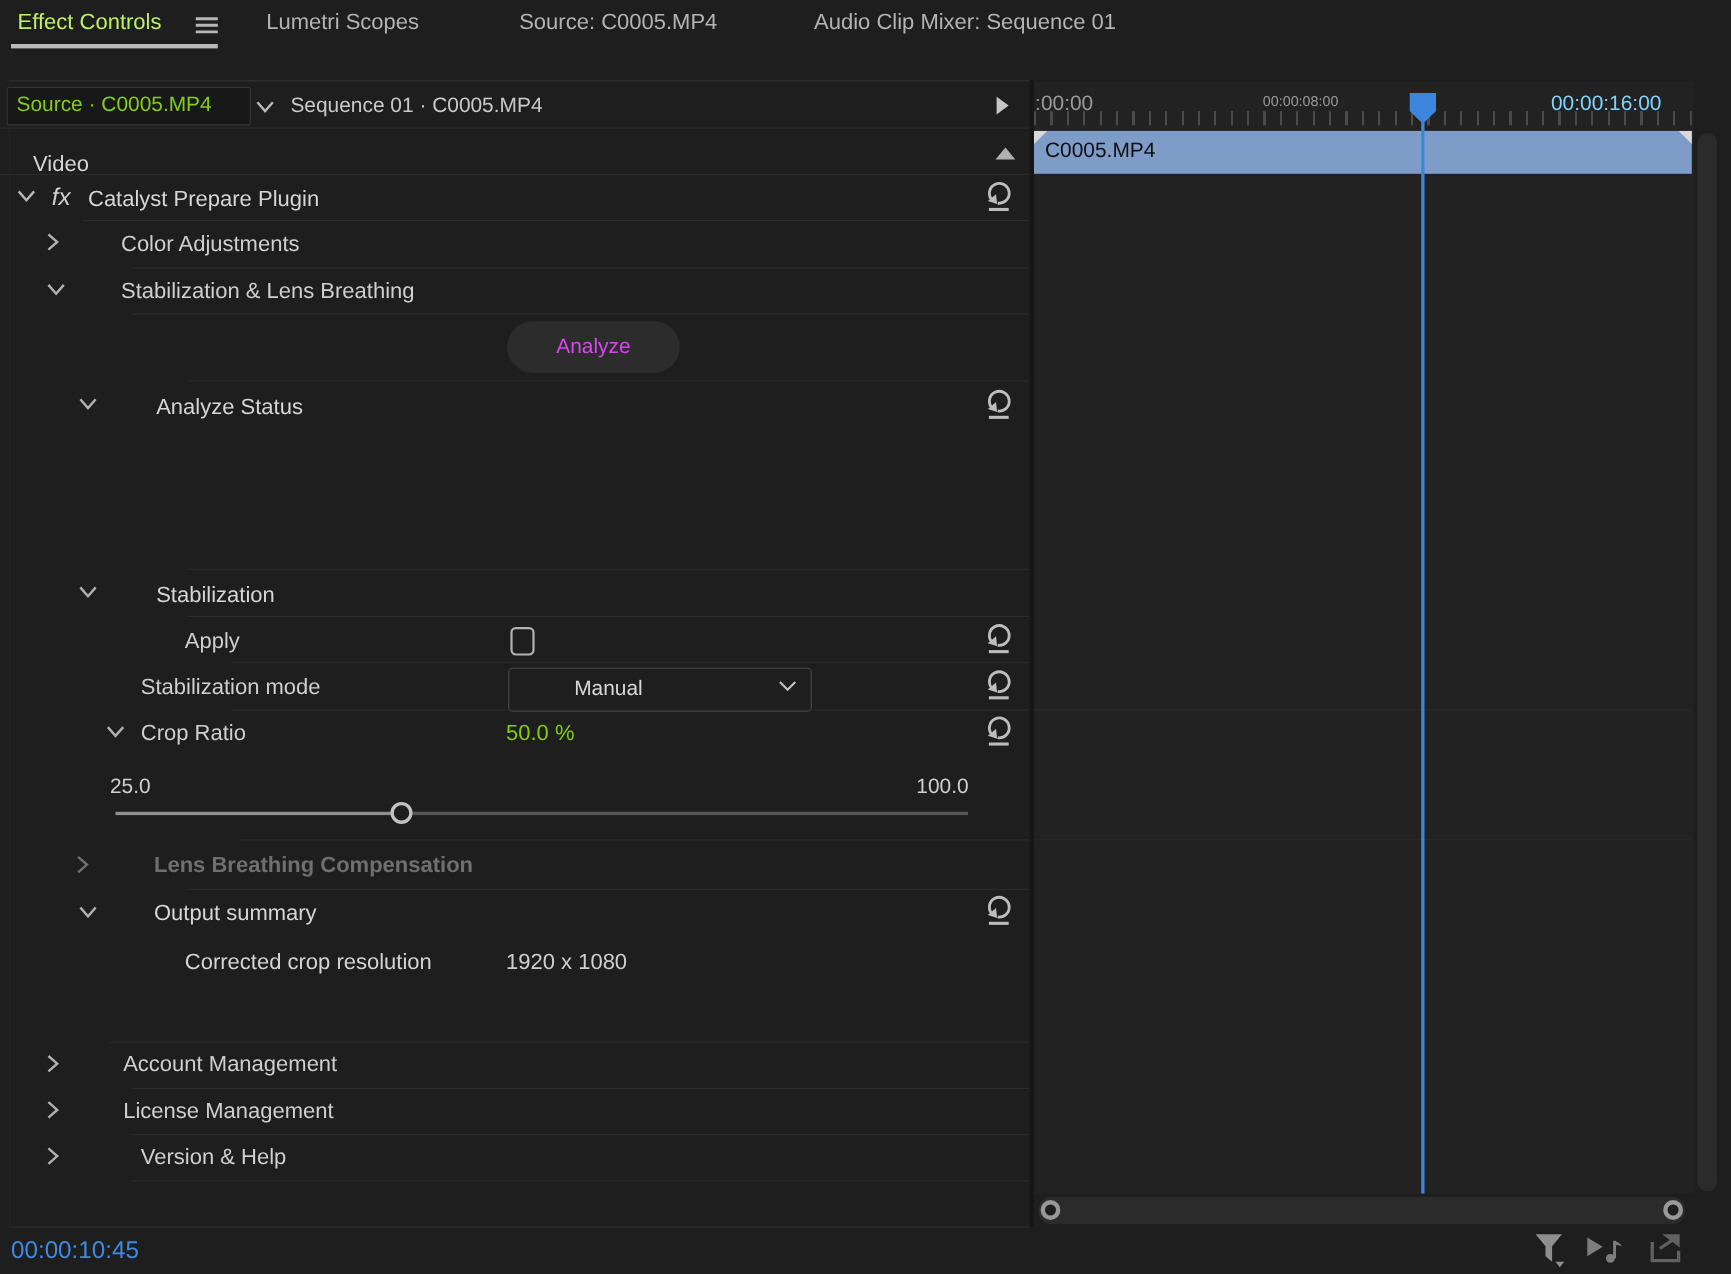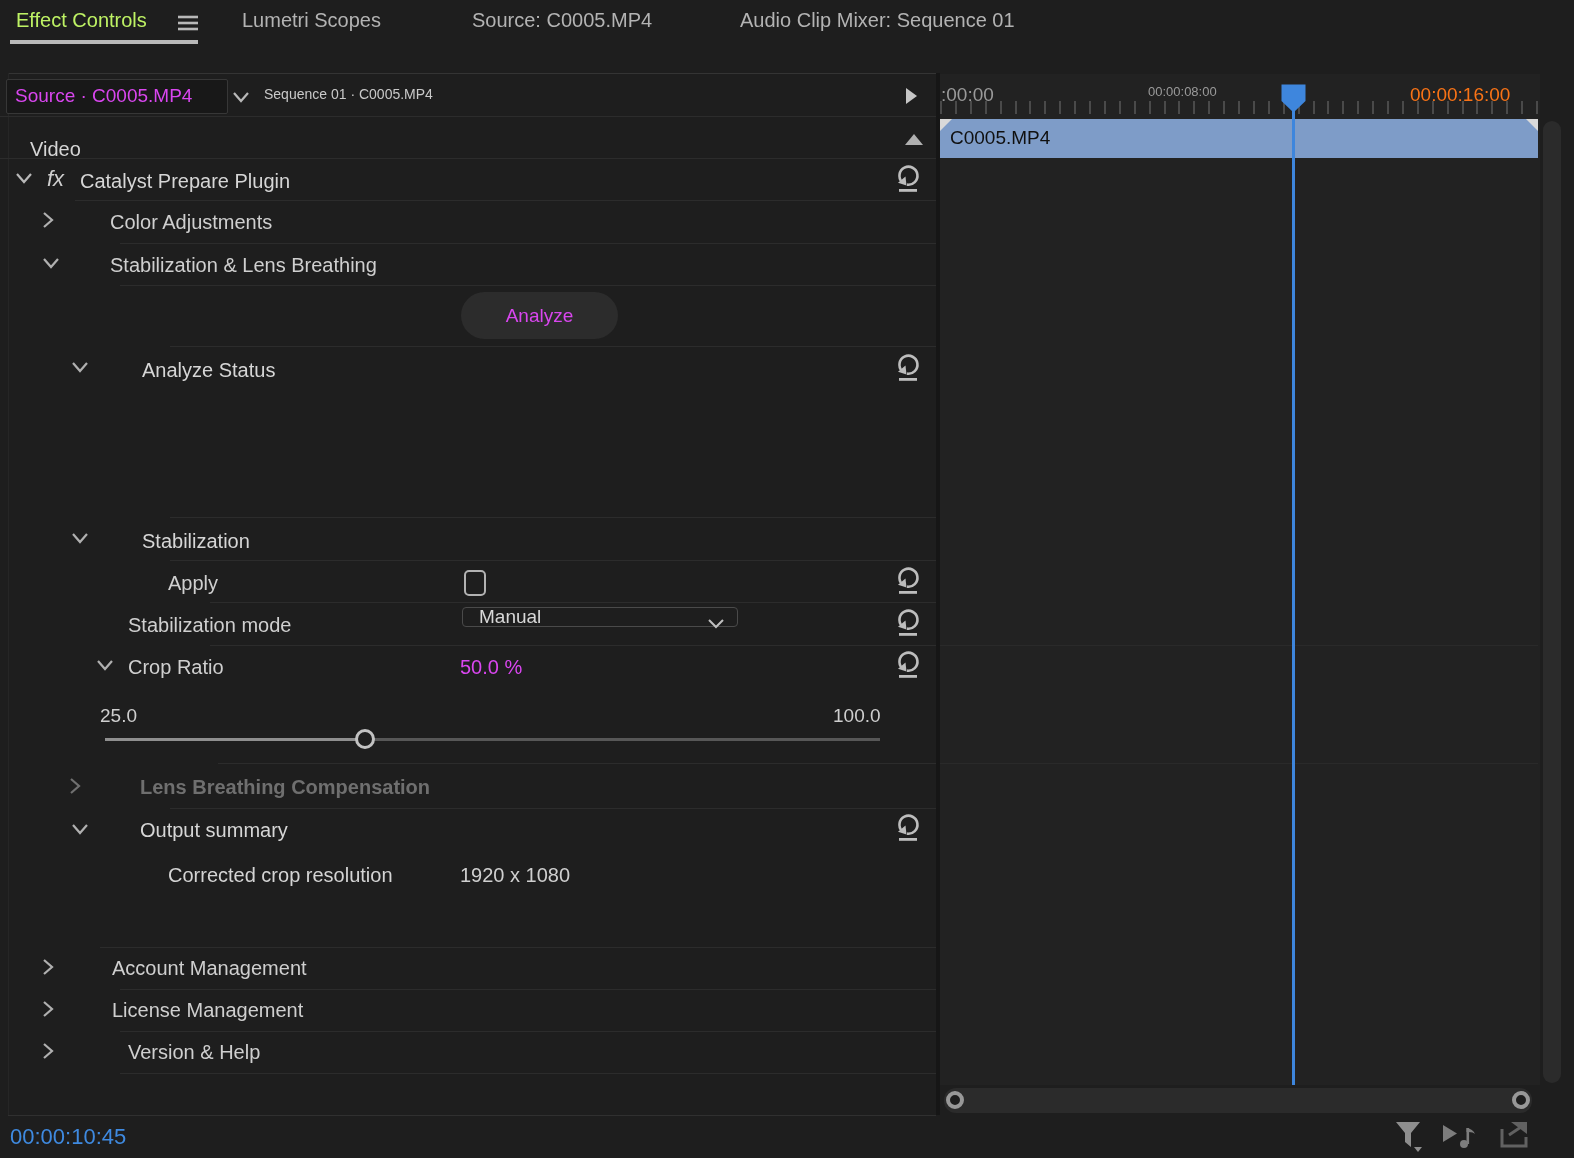--- a/index.html
+++ b/index.html
@@ -2,21 +2,21 @@
 <html><head>
 <meta charset="utf-8">
 <style>
   * { margin:0; padding:0; box-sizing:border-box; }
   html,body { width:1574px; height:1158px; background:#1e1e1e; overflow:hidden;
               font-family:"Liberation Sans", sans-serif; }
   .abs { position:absolute; }
   .lbl { position:absolute; font-size:20px; color:#cfcfcf; white-space:nowrap; }
   .dim { color:#6f6f6f; }
   .bright { color:#d6d6d6; }
-  .blue { color:#d946ef; }
+  .blue { color:#84cc16; }
   .divider { position:absolute; height:1px; background:#2c2c2c; }
   .vline { position:absolute; width:1px; background:#2c2c2c; }
   .chev { position:absolute; }
   .reset-icon { position:absolute; width:30px; height:32px; }
   .tab { position:absolute; font-size:20px; color:#b3b3b3; top:9px; white-space:nowrap; cursor:default; }
   .tab.active { color:#bef264; }
   .tri-up { position:absolute; width:0; height:0;
             border-left:9px solid transparent; border-right:9px solid transparent;
             border-bottom:11px solid #b0b0b0; }
   .tri-right { position:absolute; width:0; height:0;
@@ -47,21 +47,21 @@
 
 <div class="divider" style="left:8px;top:73px;width:928px;background:#343434;"></div>
 <div class="vline" style="left:8px;top:73px;height:1042px;background:#262626;"></div>
 
 <div class="abs" style="left:6px;top:79px;width:222px;height:35px;background:#181818;border:1px solid #373737;border-radius:2px;">
   <span class="lbl blue" style="left:8px;top:5px;font-size:19px;">Source · C0005.MP4</span>
 </div>
 <svg class="chev" style="left:231px;top:90px;" width="20" height="14" viewBox="0 0 20 14">
   <polyline points="3,3 10,11 17,3" fill="none" stroke="#b8b8b8" stroke-width="2.2"></polyline>
 </svg>
-<span class="lbl" style="left:264px;top:86px;color:#c9c9c9;font-size:14px;">Sequence 01 · C0005.MP4</span>
+<span class="lbl" style="left:264px;top:86px;color:#c9c9c9;font-size:19px;">Sequence 01 · C0005.MP4</span>
 <div class="tri-right" style="left:906px;top:88px;"></div>
 
 <div class="divider" style="left:0;top:116px;width:936px;"></div>
 <span class="lbl bright" style="left:30px;top:138px;text-align:right;">Video</span>
 <div class="tri-up" style="left:905px;top:134px;"></div>
 <div class="divider" style="left:0;top:158px;width:936px;"></div>
 
 <svg class="chev" style="left:14px;top:171px;" width="20" height="14" viewBox="0 0 20 14">
   <polyline points="3,3 10,11 17,3" fill="none" stroke="#b8b8b8" stroke-width="2.2"></polyline>
 </svg>
@@ -113,21 +113,21 @@
 <span class="lbl" style="left:168px;top:572px;">Apply</span>
 <div class="abs" style="left:464px;top:570px;width:22px;height:26px;border:2.5px solid #b2b2b2;border-radius:5px;background:transparent;"></div>
 <svg class="reset-icon" style="left:893px;top:563px;" viewBox="0 0 30 32">
   <path d="M9 21 A 9 9 0 1 1 14 23.6" fill="none" stroke="#bdbdbd" stroke-width="2.6"></path>
   <path d="M12.5 15.5 L5 21.8 L13.5 24.5 Z" fill="#bdbdbd"></path>
   <rect x="6" y="28" width="18" height="2.8" fill="#bdbdbd"></rect>
 </svg>
 <div class="divider" style="left:210px;top:602px;width:726px;"></div>
 
 <span class="lbl" style="left:128px;top:614px;">Stabilization mode</span>
-<div class="abs" style="left:462px;top:607px;width:276px;height:20px;border:1.5px solid #4a4a4a;border-radius:4px;display:flex;align-items:center;">
+<div class="abs" style="left:462px;top:607px;width:276px;height:40px;border:1.5px solid #4a4a4a;border-radius:4px;display:flex;align-items:center;padding-left:43px;">
   <span style="margin-left:16px;font-size:19px;color:#d8d8d8;">Manual</span>
   <svg style="position:absolute;right:12px;top:10px;" width="18" height="12" viewBox="0 0 18 12">
     <polyline points="2,2 9,9 16,2" fill="none" stroke="#c0c0c0" stroke-width="2"></polyline>
   </svg>
 </div>
 <svg class="reset-icon" style="left:893px;top:605px;" viewBox="0 0 30 32">
   <path d="M9 21 A 9 9 0 1 1 14 23.6" fill="none" stroke="#bdbdbd" stroke-width="2.6"></path>
   <path d="M12.5 15.5 L5 21.8 L13.5 24.5 Z" fill="#bdbdbd"></path>
   <rect x="6" y="28" width="18" height="2.8" fill="#bdbdbd"></rect>
 </svg>
@@ -190,21 +190,21 @@
 <span class="lbl" style="left:128px;top:1041px;">Version &amp; Help</span>
 <div class="divider" style="left:120px;top:1073px;width:816px;"></div>
 
 <div class="divider" style="left:8px;top:1115px;width:928px;background:#303030;"></div>
 
 <div class="abs" style="left:936px;top:73px;width:4px;height:1042px;background:#161616;"></div>
 <div class="abs" style="left:940px;top:74px;width:600px;height:1011px;background:#222222;"></div>
 
 <span class="lbl" style="left:941px;top:84px;font-size:19px;color:#9a9a9a;">:00:00</span>
 <span class="lbl" style="left:1148px;top:84px;font-size:13px;color:#9a9a9a;">00:00:08:00</span>
-<span class="lbl" style="left:1410px;top:84px;font-size:19px;color:#f97316;">00:00:16:00</span>
+<span class="lbl" style="left:1410px;top:84px;font-size:19px;color:#7dd3fc;">00:00:16:00</span>
 <div class="abs" style="left:940px;top:101px;width:598px;height:13px;
             background:repeating-linear-gradient(90deg,#4a4a4a 0 2px,transparent 2px 14.9px);"></div>
 
 <div class="abs" style="left:940px;top:119px;width:598px;height:39px;background:#7e9cc8;">
   <div class="notch-tl"></div>
   <div class="notch-tr"></div>
   <span style="position:absolute;left:10px;top:8px;font-size:19px;color:#101010;">C0005.MP4</span>
 </div>
 
 <div class="divider" style="left:940px;top:645px;width:598px;background:#2a2a2a;"></div>

